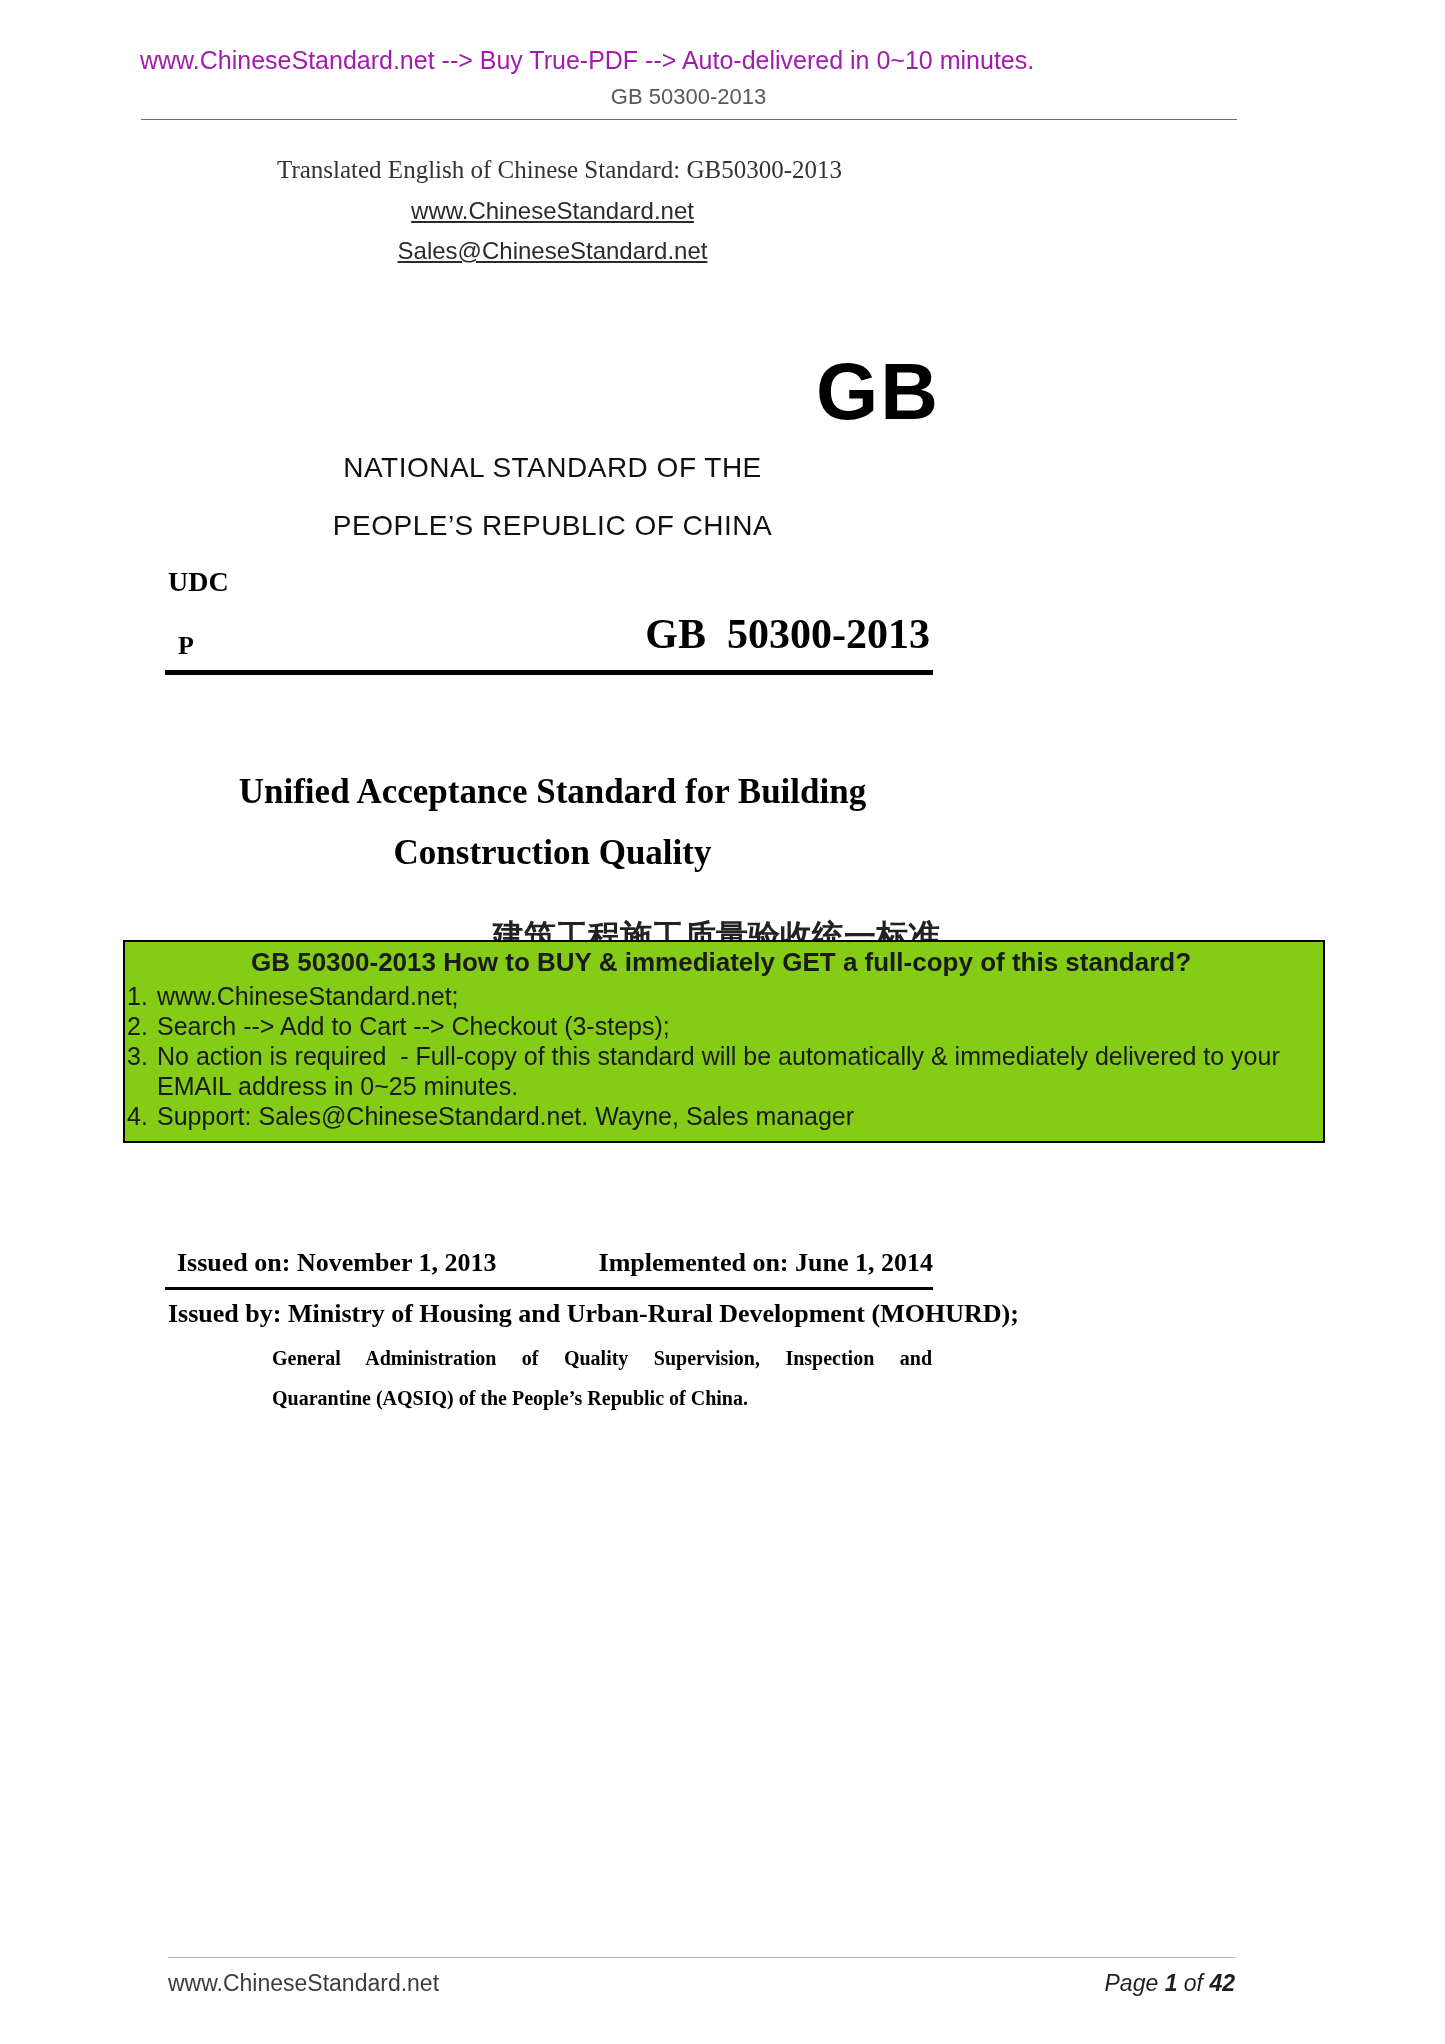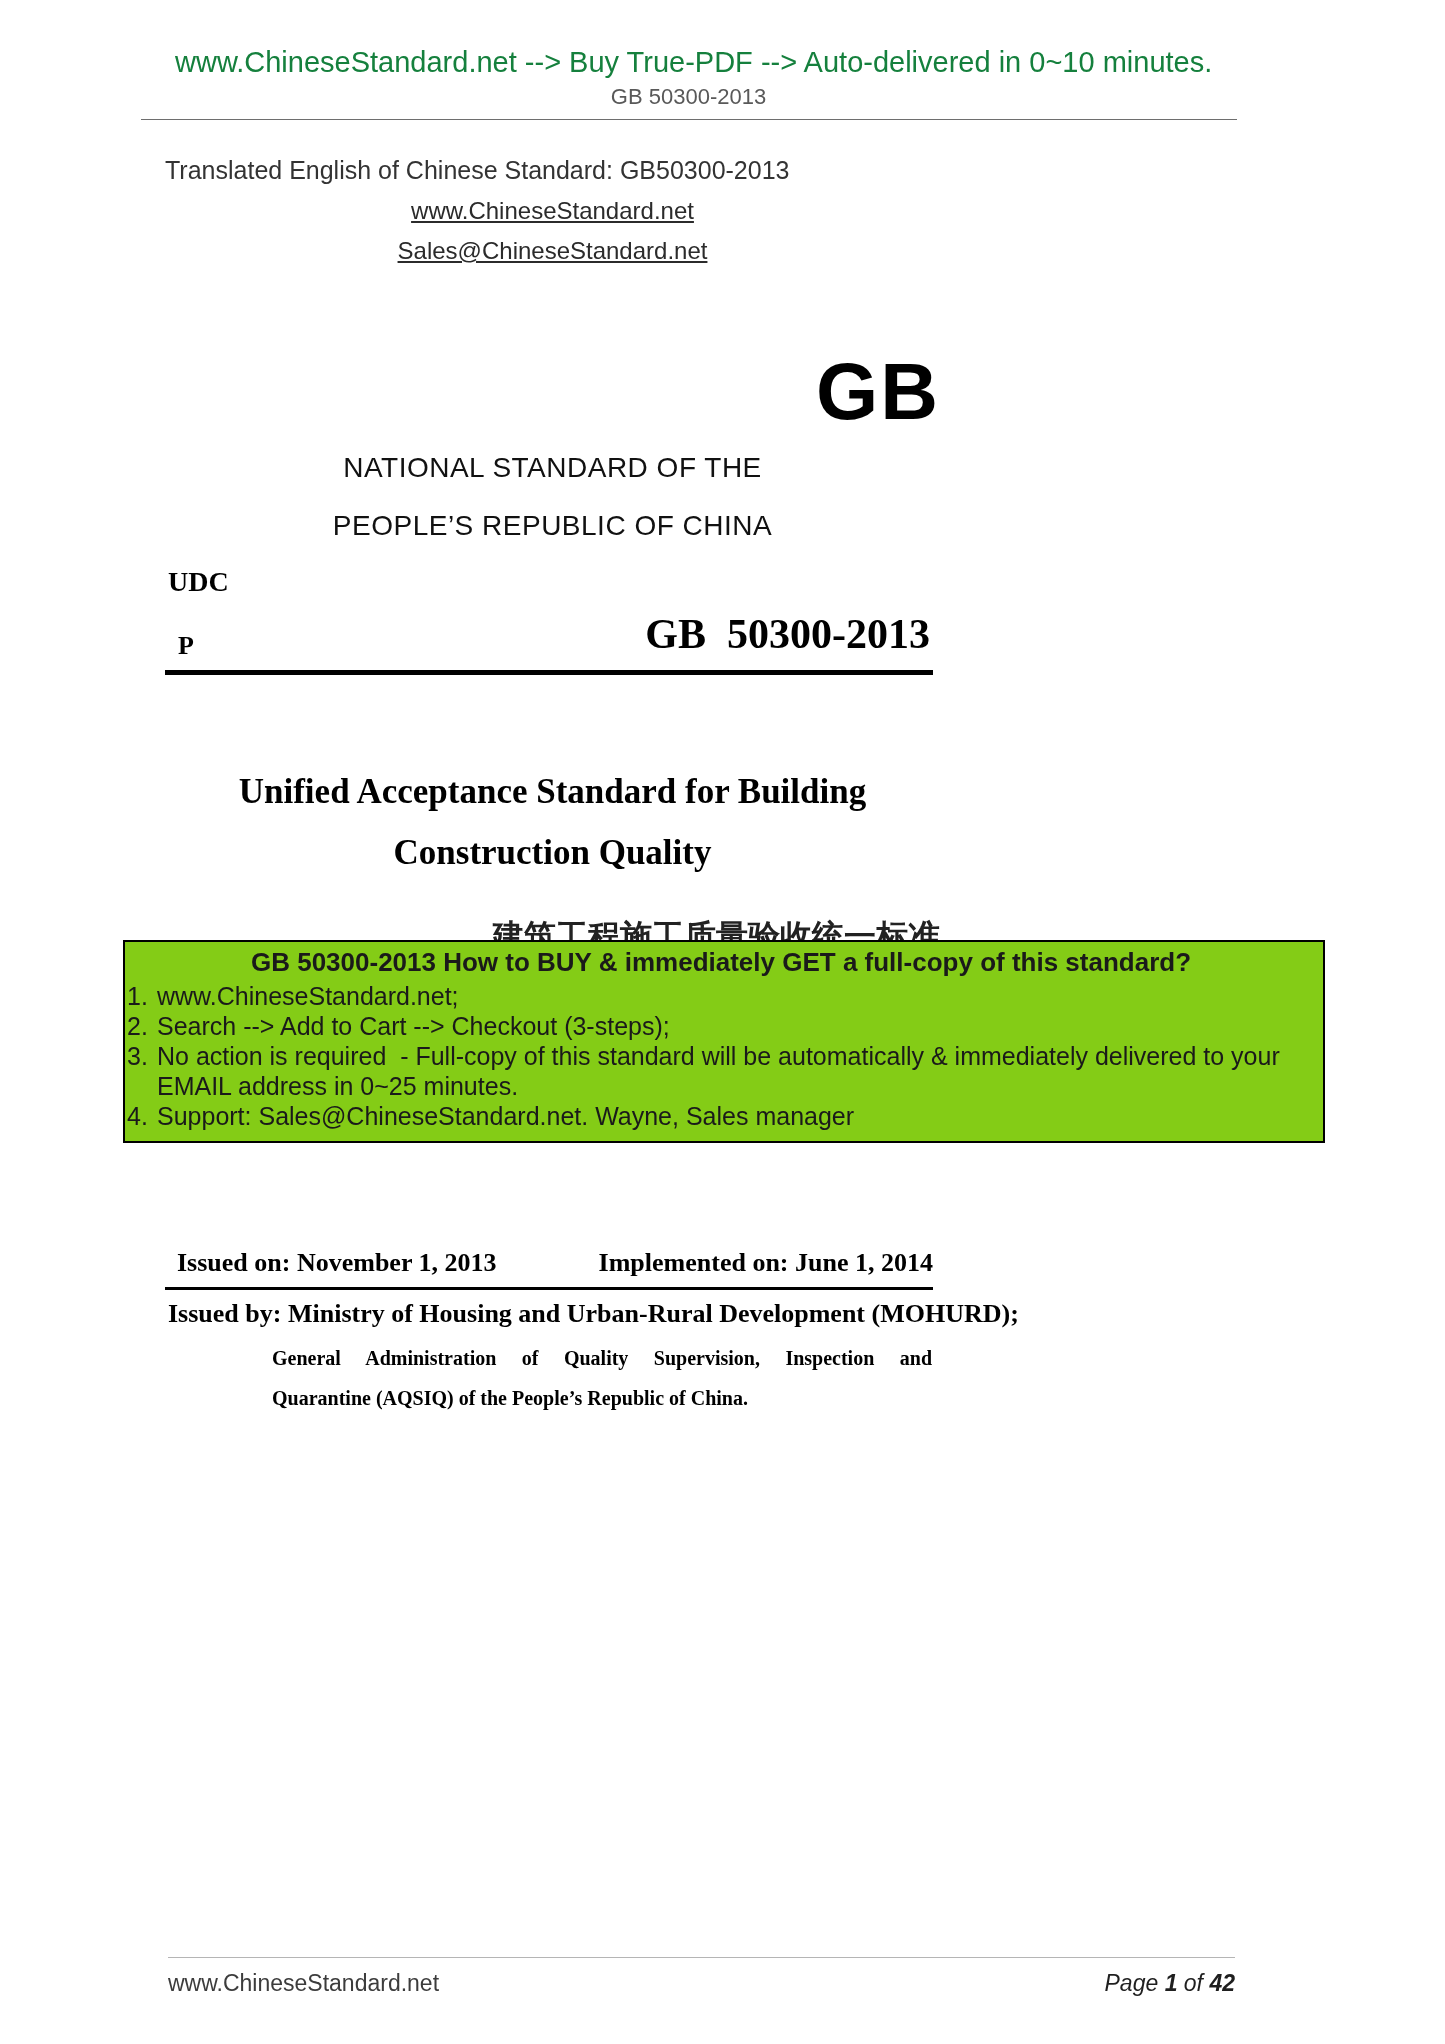--- a/index.html
+++ b/index.html
@@ -3,28 +3,28 @@
 <meta charset="utf-8">
 <style>
   * { margin:0; padding:0; box-sizing:border-box; }
   html,body { background:#ffffff; }
   .page {
     position:relative; width:1445px; height:2044px; background:#ffffff;
     font-family:"Liberation Sans", sans-serif; overflow:hidden; margin:0 auto;
   }
   .serif { font-family:"Liberation Serif", serif; }
 
-  .hdr-line { position:absolute; top:46px; left:140px; font-size:29px; color:#15803d;margin-left:35px; }
+  .hdr-line { position:absolute; top:46px; left:140px; font-size:25px; color:#a21caf; }
   .hdr-code { position:absolute; top:84px; left:140px; width:1097px; text-align:center; font-size:22px; color:#595959; }
   .rule-top { position:absolute; top:119px; left:141px; width:1096px; height:1px; background:#6e6e6e; }
   .rule-thick { position:absolute; top:670px; left:165px; width:768px; height:5px; background:#000; }
   .rule-mid { position:absolute; top:1287px; left:165px; width:768px; height:3px; background:#000; }
   .rule-footer { position:absolute; top:1957px; left:168px; width:1067px; height:1px; background:#b5b5b5; }
 
-  .translated { position:absolute; top:156px; left:165px; width:775px; font-size:25px; color:#333333; }
+  .translated { position:absolute; top:156px; left:172px; width:775px; text-align:center; font-size:25px; color:#333333;font-family:Liberation Serif, serif; }
   .link { position:absolute; left:165px; width:775px; text-align:center; font-size:24px; color:#2b2b2b;
           text-decoration:underline; display:block; cursor:pointer; }
   .link1 { top:197px; }
   .link2 { top:237px; }
 
   .gb-logo { position:absolute; top:346px; left:165px; width:775px; text-align:right;
              font-size:80px; font-weight:bold; color:#000; letter-spacing:2px; }
 
   .nat { position:absolute; left:165px; width:775px; text-align:center; font-size:28px; color:#111111; letter-spacing:0.5px; }
   .nat1 { top:452px; }

